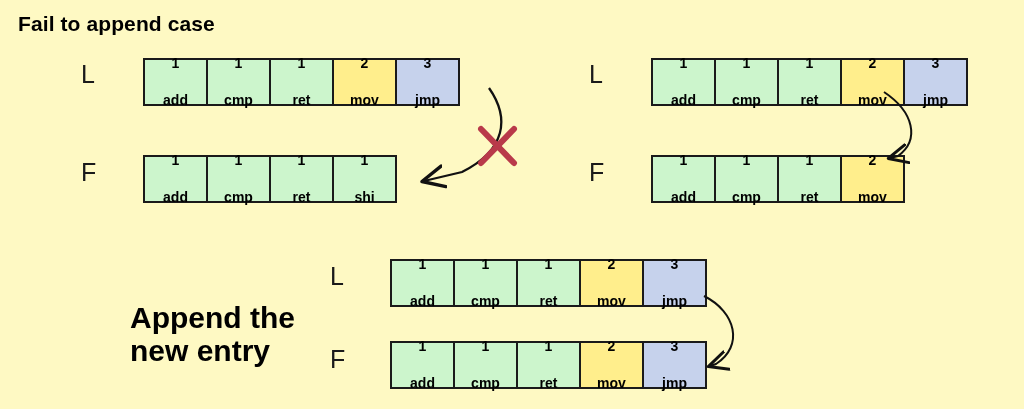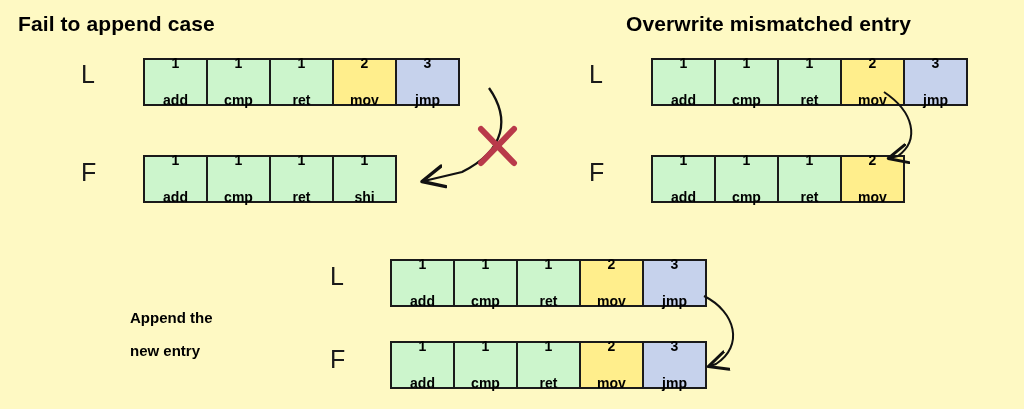--- a/index.html
+++ b/index.html
@@ -30,21 +30,21 @@
     position: absolute;
     font-size: 25px;
     font-weight: normal;
     color: #1a1a1a;
     line-height: 1;
     font-family: "Liberation Sans", sans-serif;
   }
 
   .caption {
     position: absolute;
-    font-size: 15px;
+    font-size: 30px;
     font-weight: bold;
     color: #000000;
     line-height: 30px;
     text-align: left;
     white-space: nowrap;
   }
 
   .log-row {
     position: absolute;
     display: flex;
@@ -128,21 +128,20 @@
       <div class="cell c-green" style="width: 65px;">
         <span class="term">1</span>
         <span class="op">ret</span>
       </div>
       <div class="cell c-green" style="width: 65px;">
         <span class="term">1</span>
         <span class="op">shi</span>
       </div>
     </div>
 
-  <div class="panel-title" style="left:626px; top:12px;">Overwrite mismatched entry</div>
 
   <div class="side-label" style="left:589px; top:62px;">L</div>
 
   <div class="log-row" id="overwrite-leader-row" style="left:651px; top:58px; height:48px;">
       <div class="cell c-green" style="width: 65px;">
         <span class="term">1</span>
         <span class="op">add</span>
       </div>
       <div class="cell c-green" style="width: 65px;">
         <span class="term">1</span>

